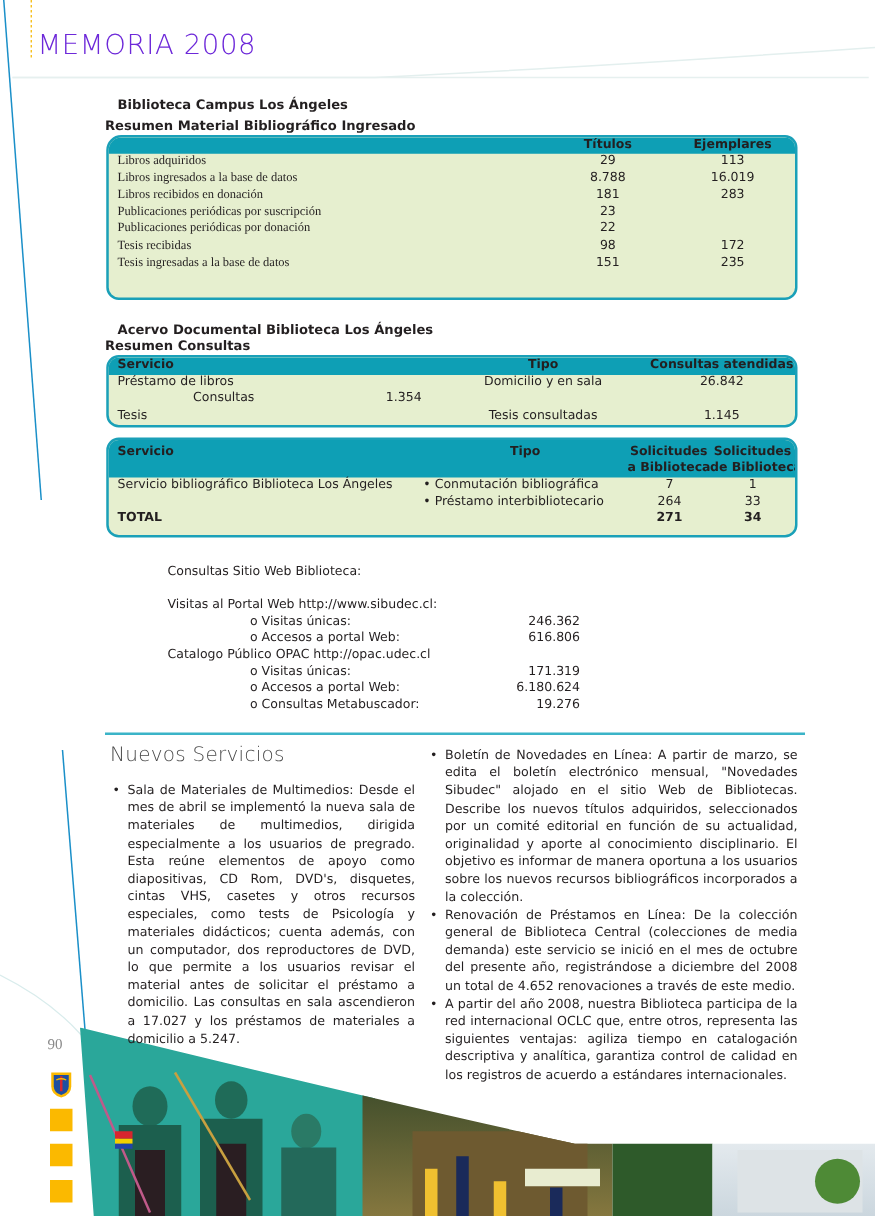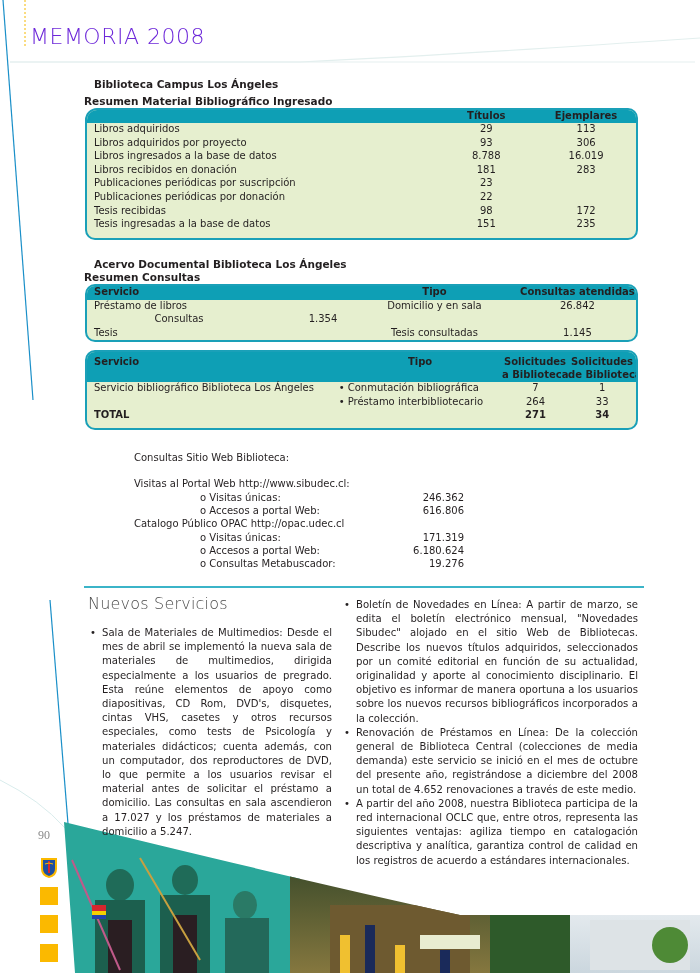--- a/index.html
+++ b/index.html
@@ -22,21 +22,21 @@
       background: #e6efcf; overflow: hidden;
       font-size: 10px; color: #231f20;
     }
     .tbl .thead { background: #0e9fb5; color: #231f20; font-weight: bold; }
     .tbl .row { display: flex; align-items: flex-start; height: 13.6px; padding-left: 7px; }
     .tbl .cell { white-space: nowrap; }
 
     
     #t1 { top: 108px; height: 132px; border-top-left-radius: 12px; }
     #t1 .thead { height: 13px; }
-    #t1 .c1 { width: 343px; }
+    #t1 .c1 { width: 343px; font-family: Liberation Serif, serif; }
     #t1 .c2 { width: 100px; text-align: center; }
     #t1 .c3 { width: 100px; text-align: center; }
 
     
     #t2 { top: 284px; height: 58px; }
     #t2 .c1 { width: 258px; }
     #t2 .c2 { width: 170px; text-align: center; }
     #t2 .c3 { width: 118px; text-align: center; }
 
     
@@ -138,25 +138,20 @@
     <span class="cell c2">Títulos</span>
     <span class="cell c3">Ejemplares</span>
   </div>
   <div id="t1-body">
       <div class="row">
         <span class="cell c1">Libros adquiridos</span>
         <span class="cell c2">29</span>
         <span class="cell c3">113</span>
       </div>
       <div class="row">
-        <span class="cell c1">Libros adquiridos por proyecto</span>
-        <span class="cell c2">93</span>
-        <span class="cell c3">306</span>
-      </div>
-      <div class="row">
         <span class="cell c1">Libros ingresados a la base de datos</span>
         <span class="cell c2">8.788</span>
         <span class="cell c3">16.019</span>
       </div>
       <div class="row">
         <span class="cell c1">Libros recibidos en donación</span>
         <span class="cell c2">181</span>
         <span class="cell c3">283</span>
       </div>
       <div class="row">

